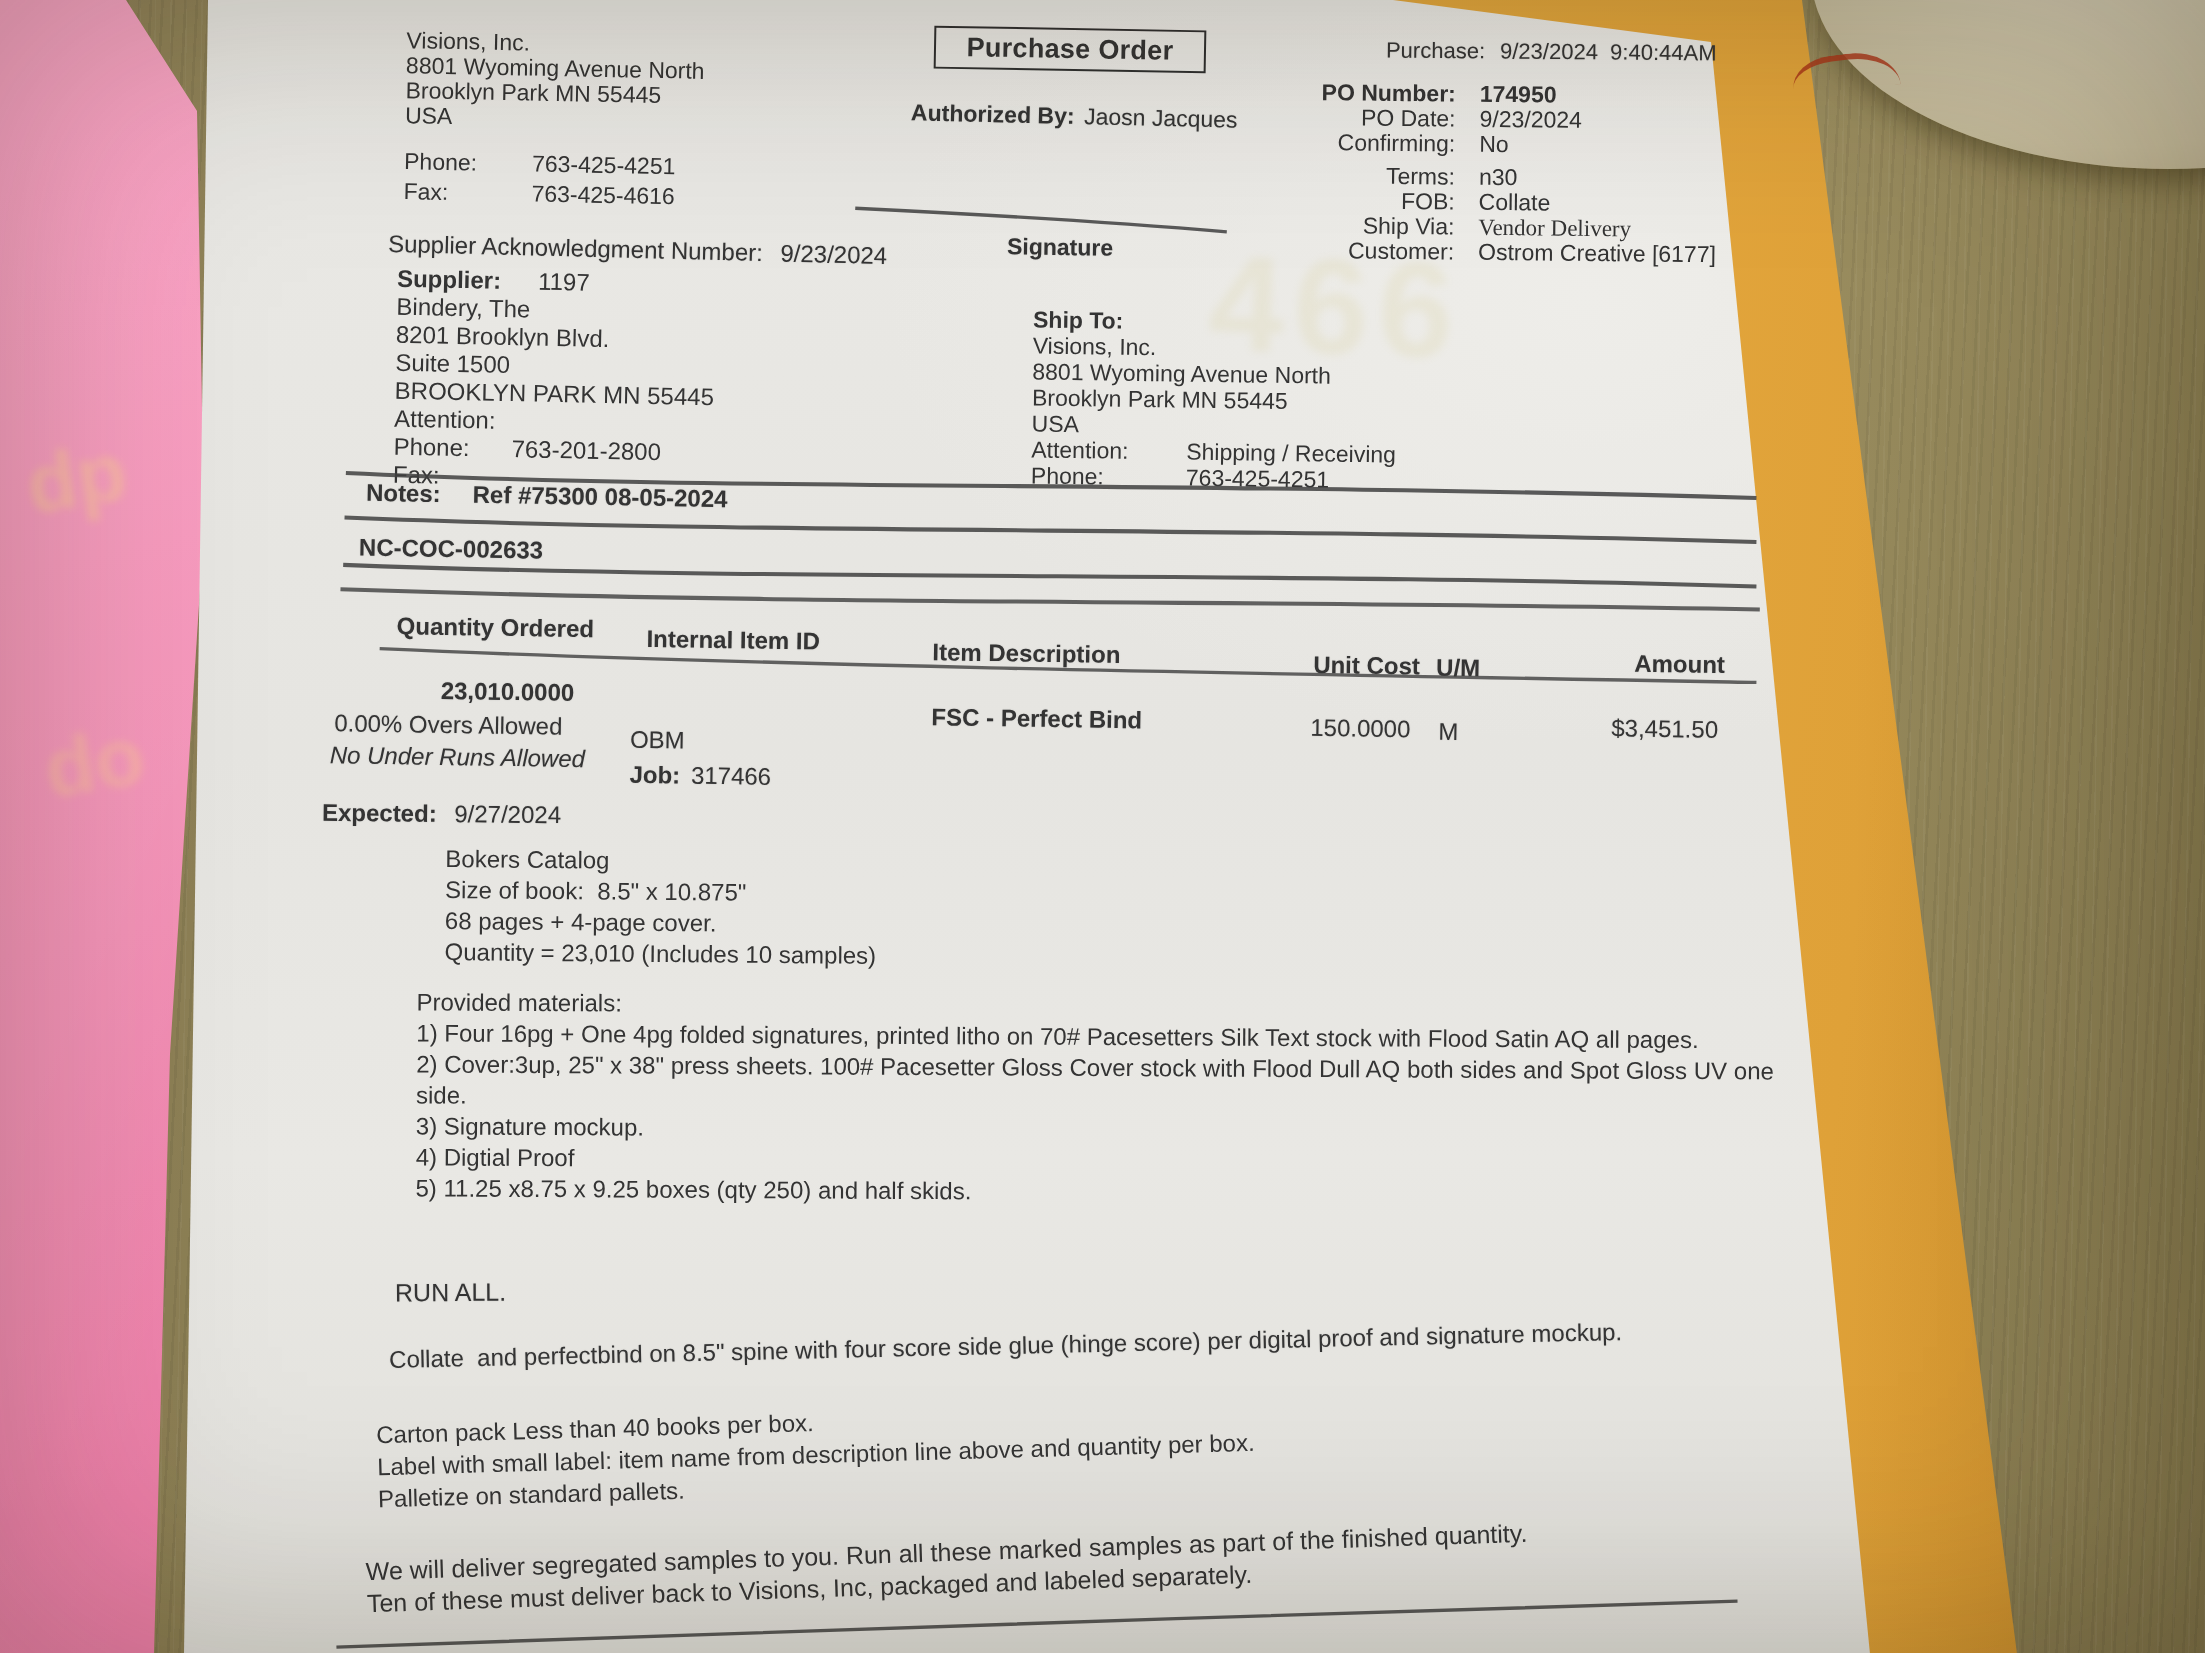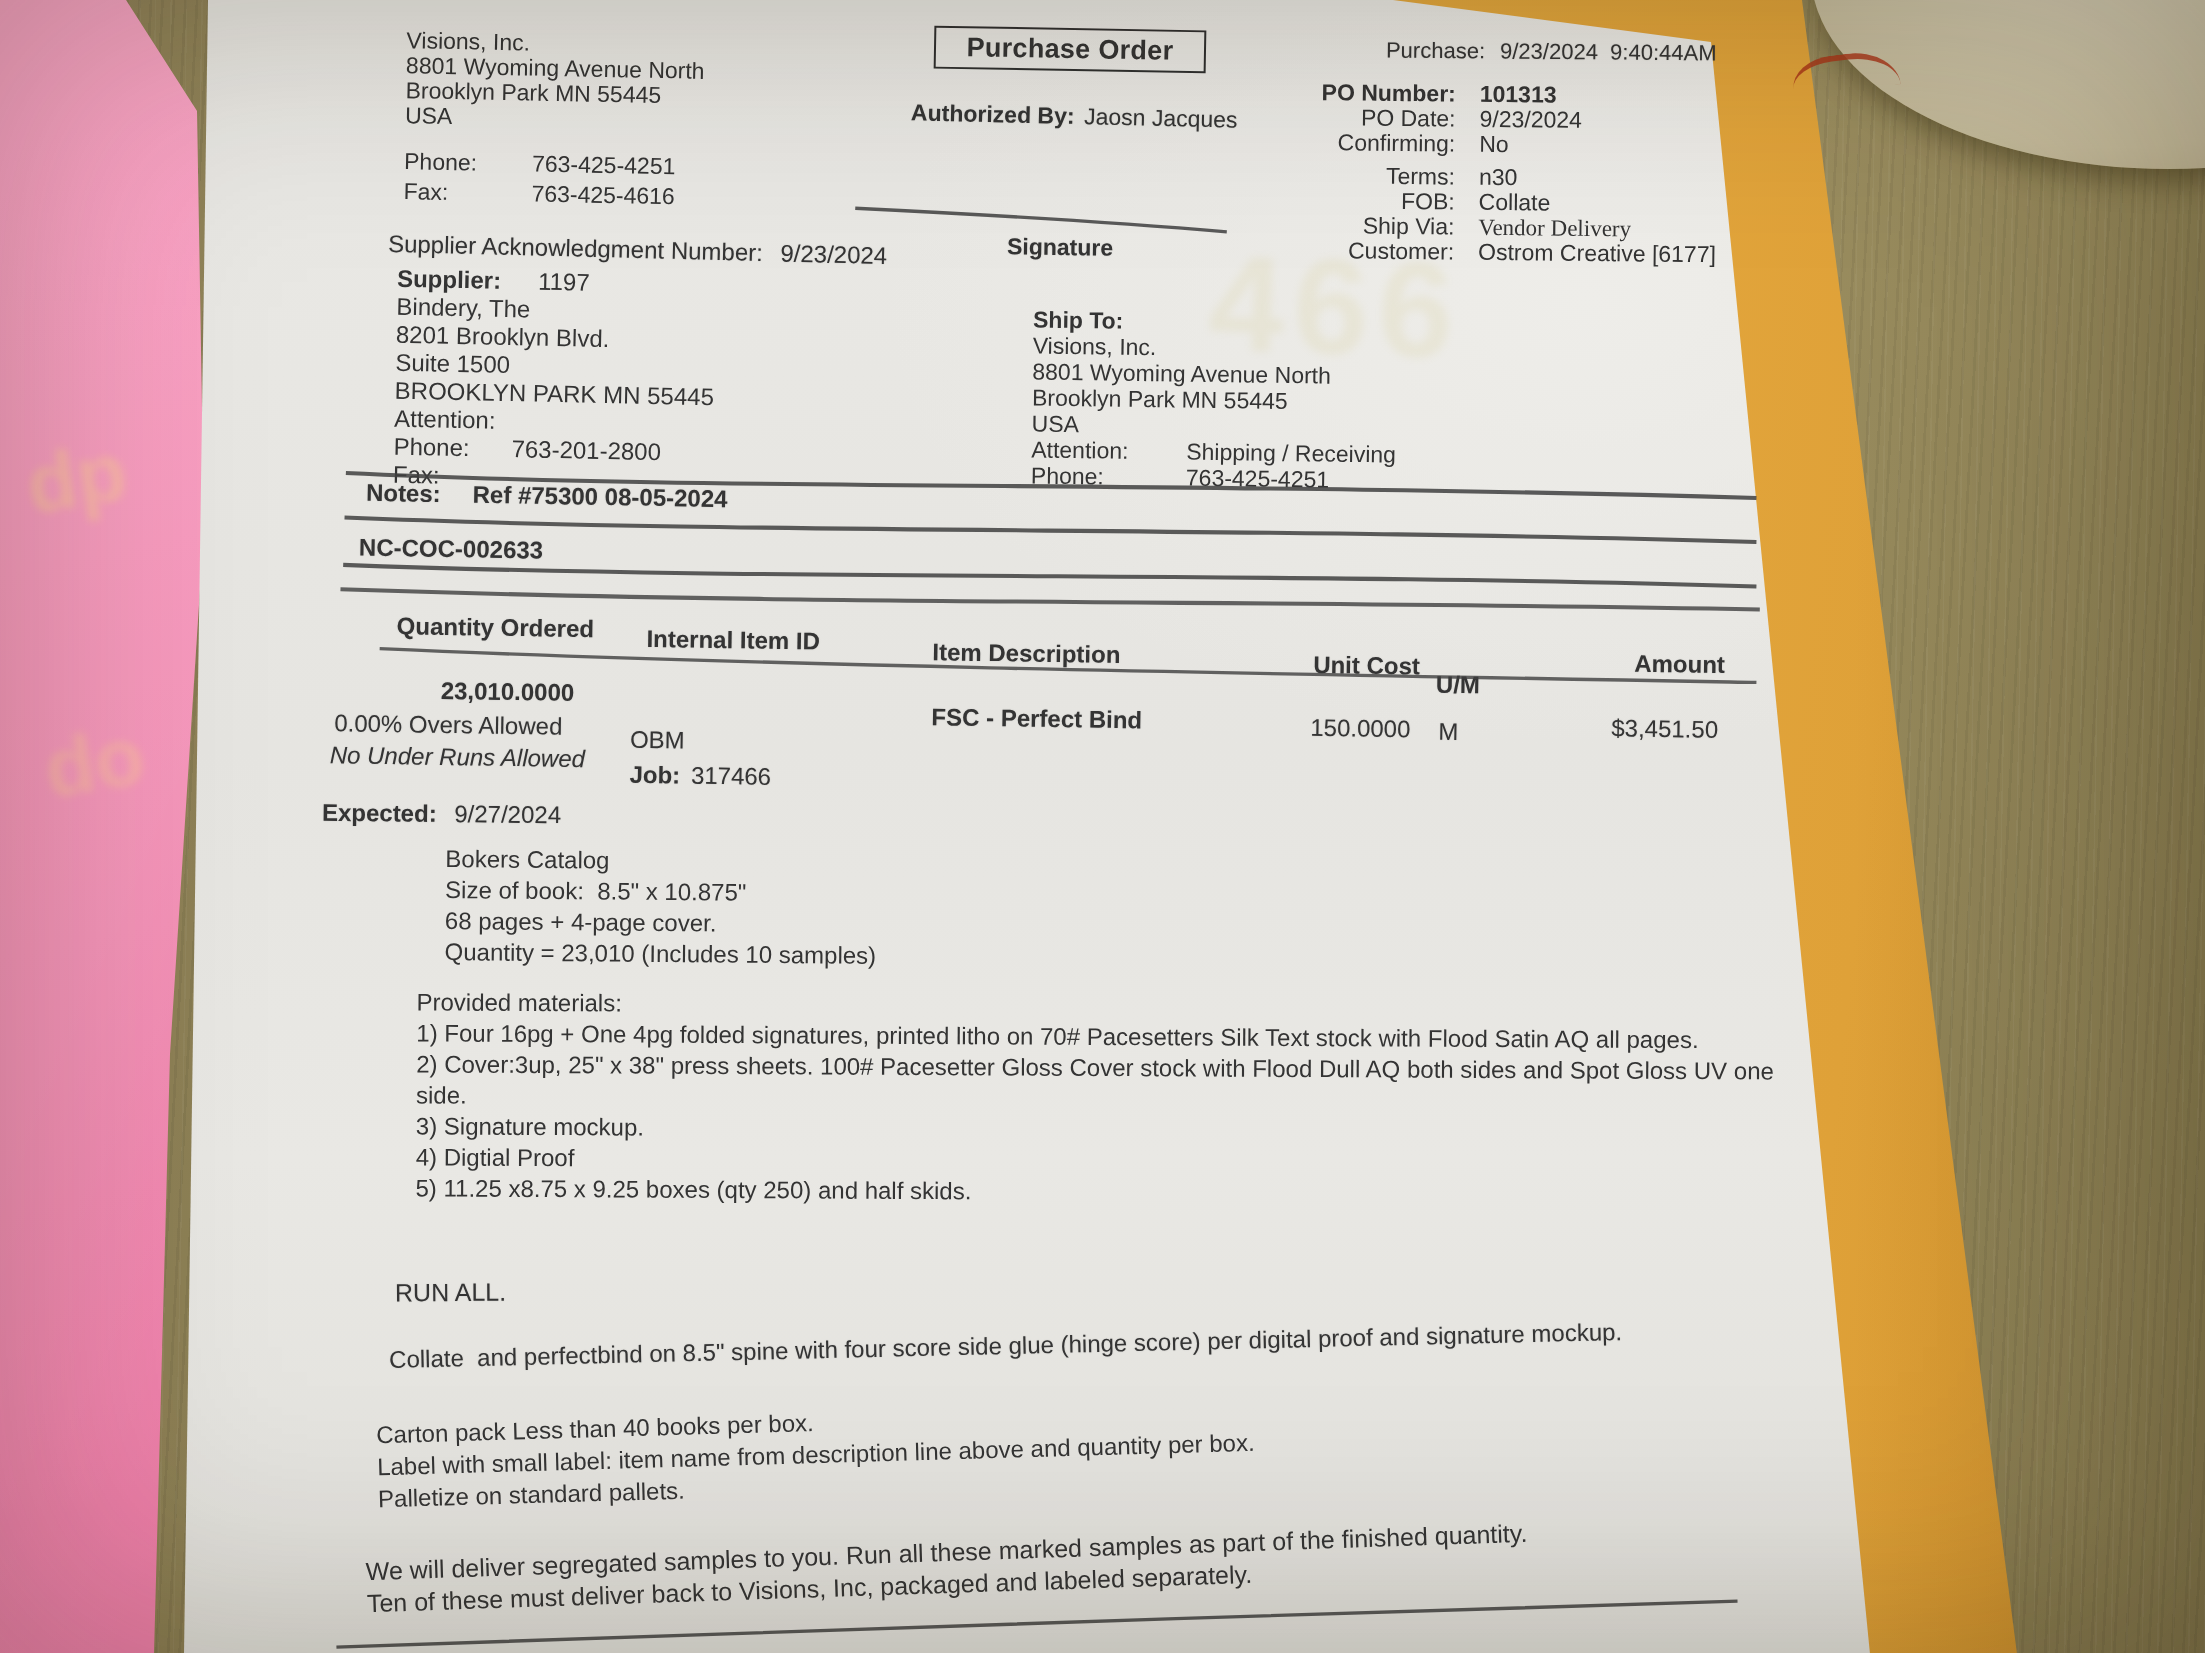--- a/index.html
+++ b/index.html
@@ -96,21 +96,21 @@
   </div>
 
   <div class="t" style="left:911px;top:103px;transform:rotate(1.3deg);font-size:23px;"><span class="b">Authorized By:</span><span style="margin-left:9.5px;">Jaosn Jacques</span></div>
   <div class="t b" style="left:1007px;top:234px;transform:rotate(.8deg);font-size:23px;">Signature</div>
 
   <div class="t" style="left:1386px;top:39px;transform:rotate(.5deg);font-size:22px;"><span>Purchase:</span><span style="margin-left:15px;">9/23/2024  9:40:44AM</span></div>
 
   <div class="abs" style="left:1276px;top:82px;transform:rotate(.6deg);">
     <div class="meta-row b">
         <span class="meta-label">PO Number:</span>
-        <span class="meta-val">101313</span>
+        <span class="meta-val">174950</span>
       </div>
     <div class="meta-row">
         <span class="meta-label">PO Date:</span>
         <span class="meta-val">9/23/2024</span>
       </div>
     <div class="meta-row">
         <span class="meta-label">Confirming:</span>
         <span class="meta-val">No</span>
       </div>
     <div class="meta-row gap">
@@ -155,21 +155,21 @@
   </div>
 
   <div class="t b" style="left:366px;top:482px;transform:rotate(1deg);font-size:24px;"><span>Notes:</span><span style="margin-left:32px;">Ref #75300 08-05-2024</span></div>
   <div class="t b" style="left:359px;top:535px;transform:rotate(1deg);font-size:24px;">NC-COC-002633</div>
 
   <div class="abs" style="left:378px;top:607px;transform:rotate(.85deg);font-size:24px;">
     <div class="t b" style="left:19px;top:5.4px;">Quantity Ordered</div>
     <div class="t b" style="left:269px;top:13.5px;">Internal Item ID</div>
     <div class="t b" style="left:555px;top:23px;">Item Description</div>
     <div class="t b" style="left:936px;top:30px;">Unit Cost</div>
-    <div class="t b" style="left:1059px;top:48px;">U/M</div>
+    <div class="t b" style="left:1059px;top:31px;">U/M</div>
     <div class="t b" style="left:1257px;top:24px;">Amount</div>
     <div class="t b" style="left:64px;top:69px;">23,010.0000</div>
     <div class="t" style="left:-42px;top:103px;">0.00% Overs Allowed</div>
     <div class="t i" style="left:-46px;top:135px;">No Under Runs Allowed</div>
     <div class="t" style="left:254px;top:115px;">OBM</div>
     <div class="t" style="left:254px;top:150px;"><span class="b">Job:</span><span style="margin-left:10.8px;">317466</span></div>
     <div class="t b" style="left:555px;top:88px;">FSC - Perfect Bind</div>
     <div class="t" style="left:934px;top:93px;">150.0000</div>
     <div class="t" style="left:1062px;top:95px;">M</div>
     <div class="t" style="left:1235px;top:89px;">$3,451.50</div>

